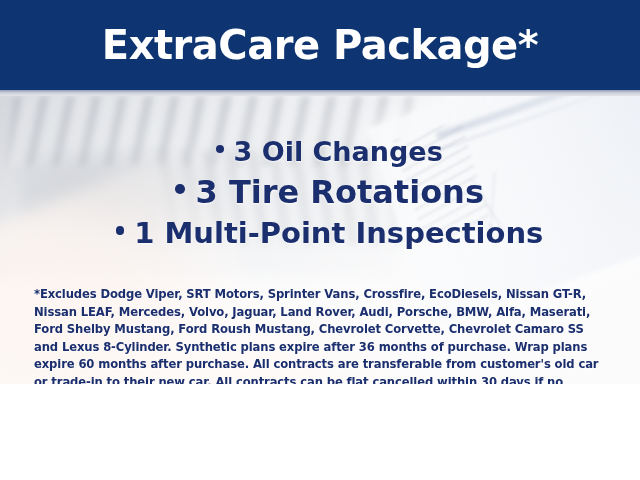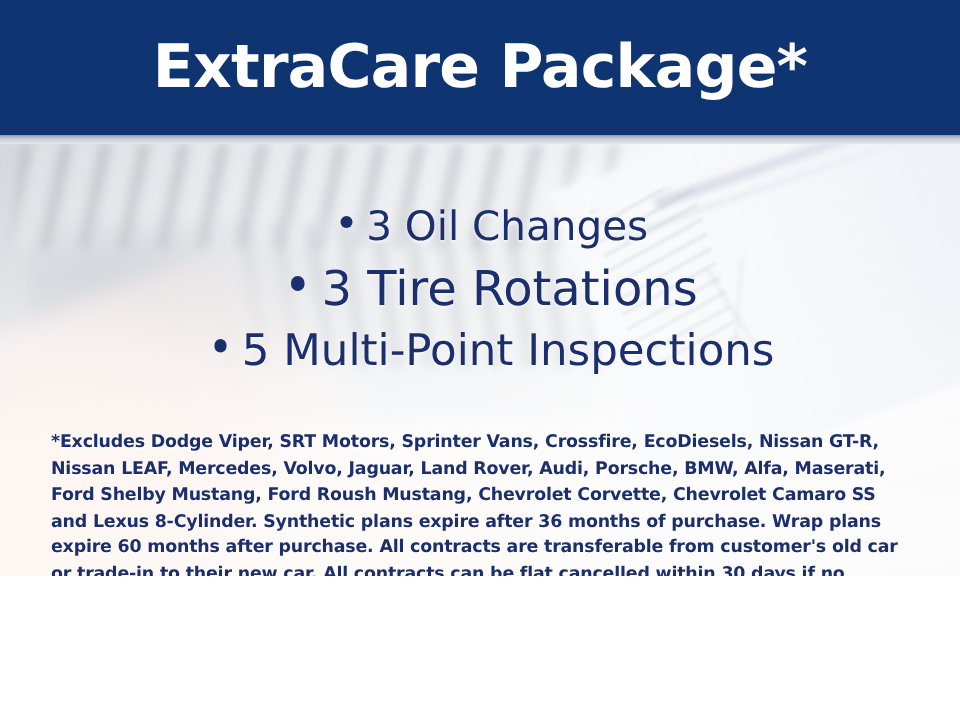--- a/index.html
+++ b/index.html
@@ -198,21 +198,21 @@
   .benefits {
     position: absolute;
     left: 0; top: 138px;
     width: 640px;
     z-index: 4;
     text-align: center;
   }
   .benefit-line {
     color: #1b2f6e;
     font-family: "DejaVu Sans", sans-serif;
-    font-weight: normal;
+    font-weight: bold;
     line-height: 1.0;
     white-space: nowrap;
     text-shadow: 0 1px 2px rgba(255,255,255,0.85);
     padding-left: 19px;
   }
   .benefit-line .bullet-dot {
     display: inline-block;
     width: 0.30em;
     height: 0.30em;
     border-radius: 50%;
@@ -268,19 +268,19 @@
   <div class="header-title">ExtraCare Package*</div>
 
   <div class="benefits">
     <div class="benefit-line benefit-1">
       <span class="bullet-dot"></span><span>3 Oil Changes</span>
     </div>
     <div class="benefit-line benefit-2">
       <span class="bullet-dot"></span><span>3 Tire Rotations</span>
     </div>
     <div class="benefit-line benefit-3">
-      <span class="bullet-dot"></span><span>5 Multi-Point Inspections</span>
+      <span class="bullet-dot"></span><span>1 Multi-Point Inspections</span>
     </div>
   </div>
 
   <div class="fineprint">*Excludes Dodge Viper, SRT Motors, Sprinter Vans, Crossfire, EcoDiesels, Nissan GT-R, Nissan LEAF, Mercedes, Volvo, Jaguar, Land Rover, Audi, Porsche, BMW, Alfa, Maserati, Ford Shelby Mustang, Ford Roush Mustang, Chevrolet Corvette, Chevrolet Camaro SS and Lexus 8-Cylinder. Synthetic plans expire after 36 months of purchase. Wrap plans expire 60 months after purchase. All contracts are transferable from customer's old car or trade-in to their new car. All contracts can be flat cancelled within 30 days if no services have been used. All other contracts have a $25 cancellation fee. See dealer for details.</div>
 
 </div>
 
 </body></html>

